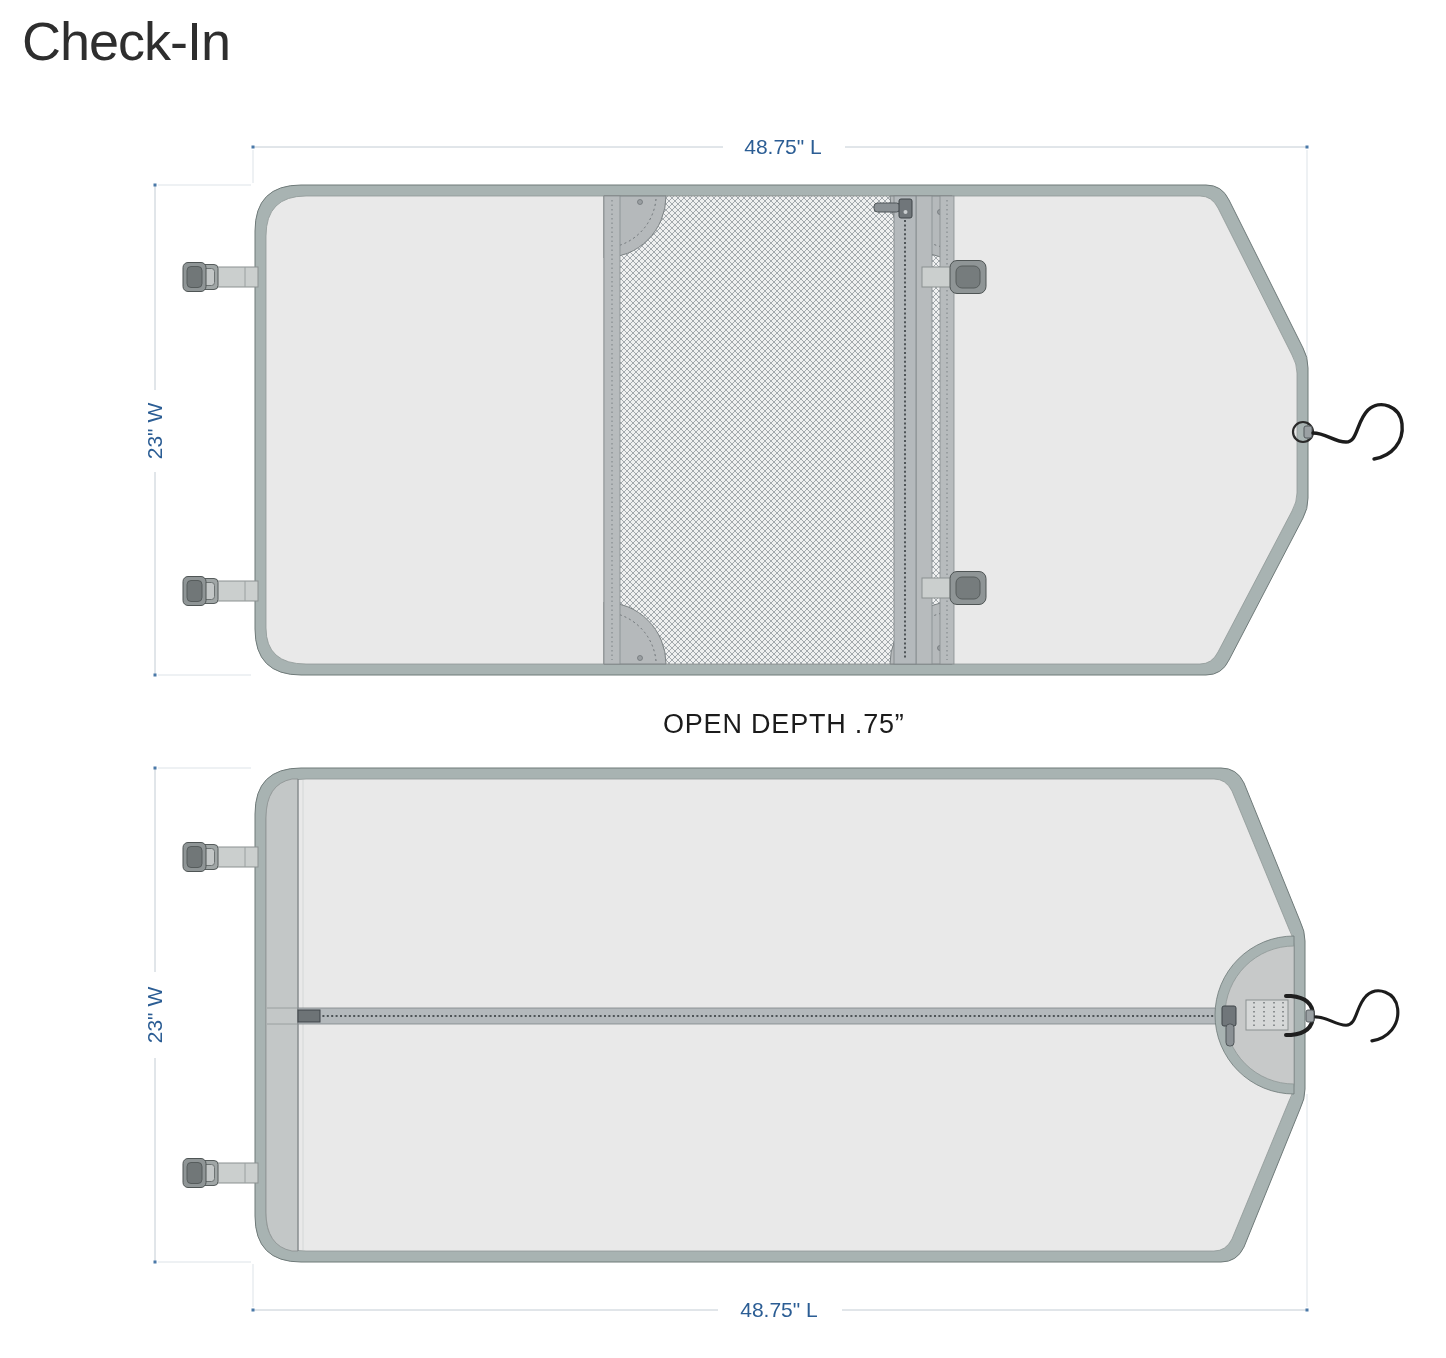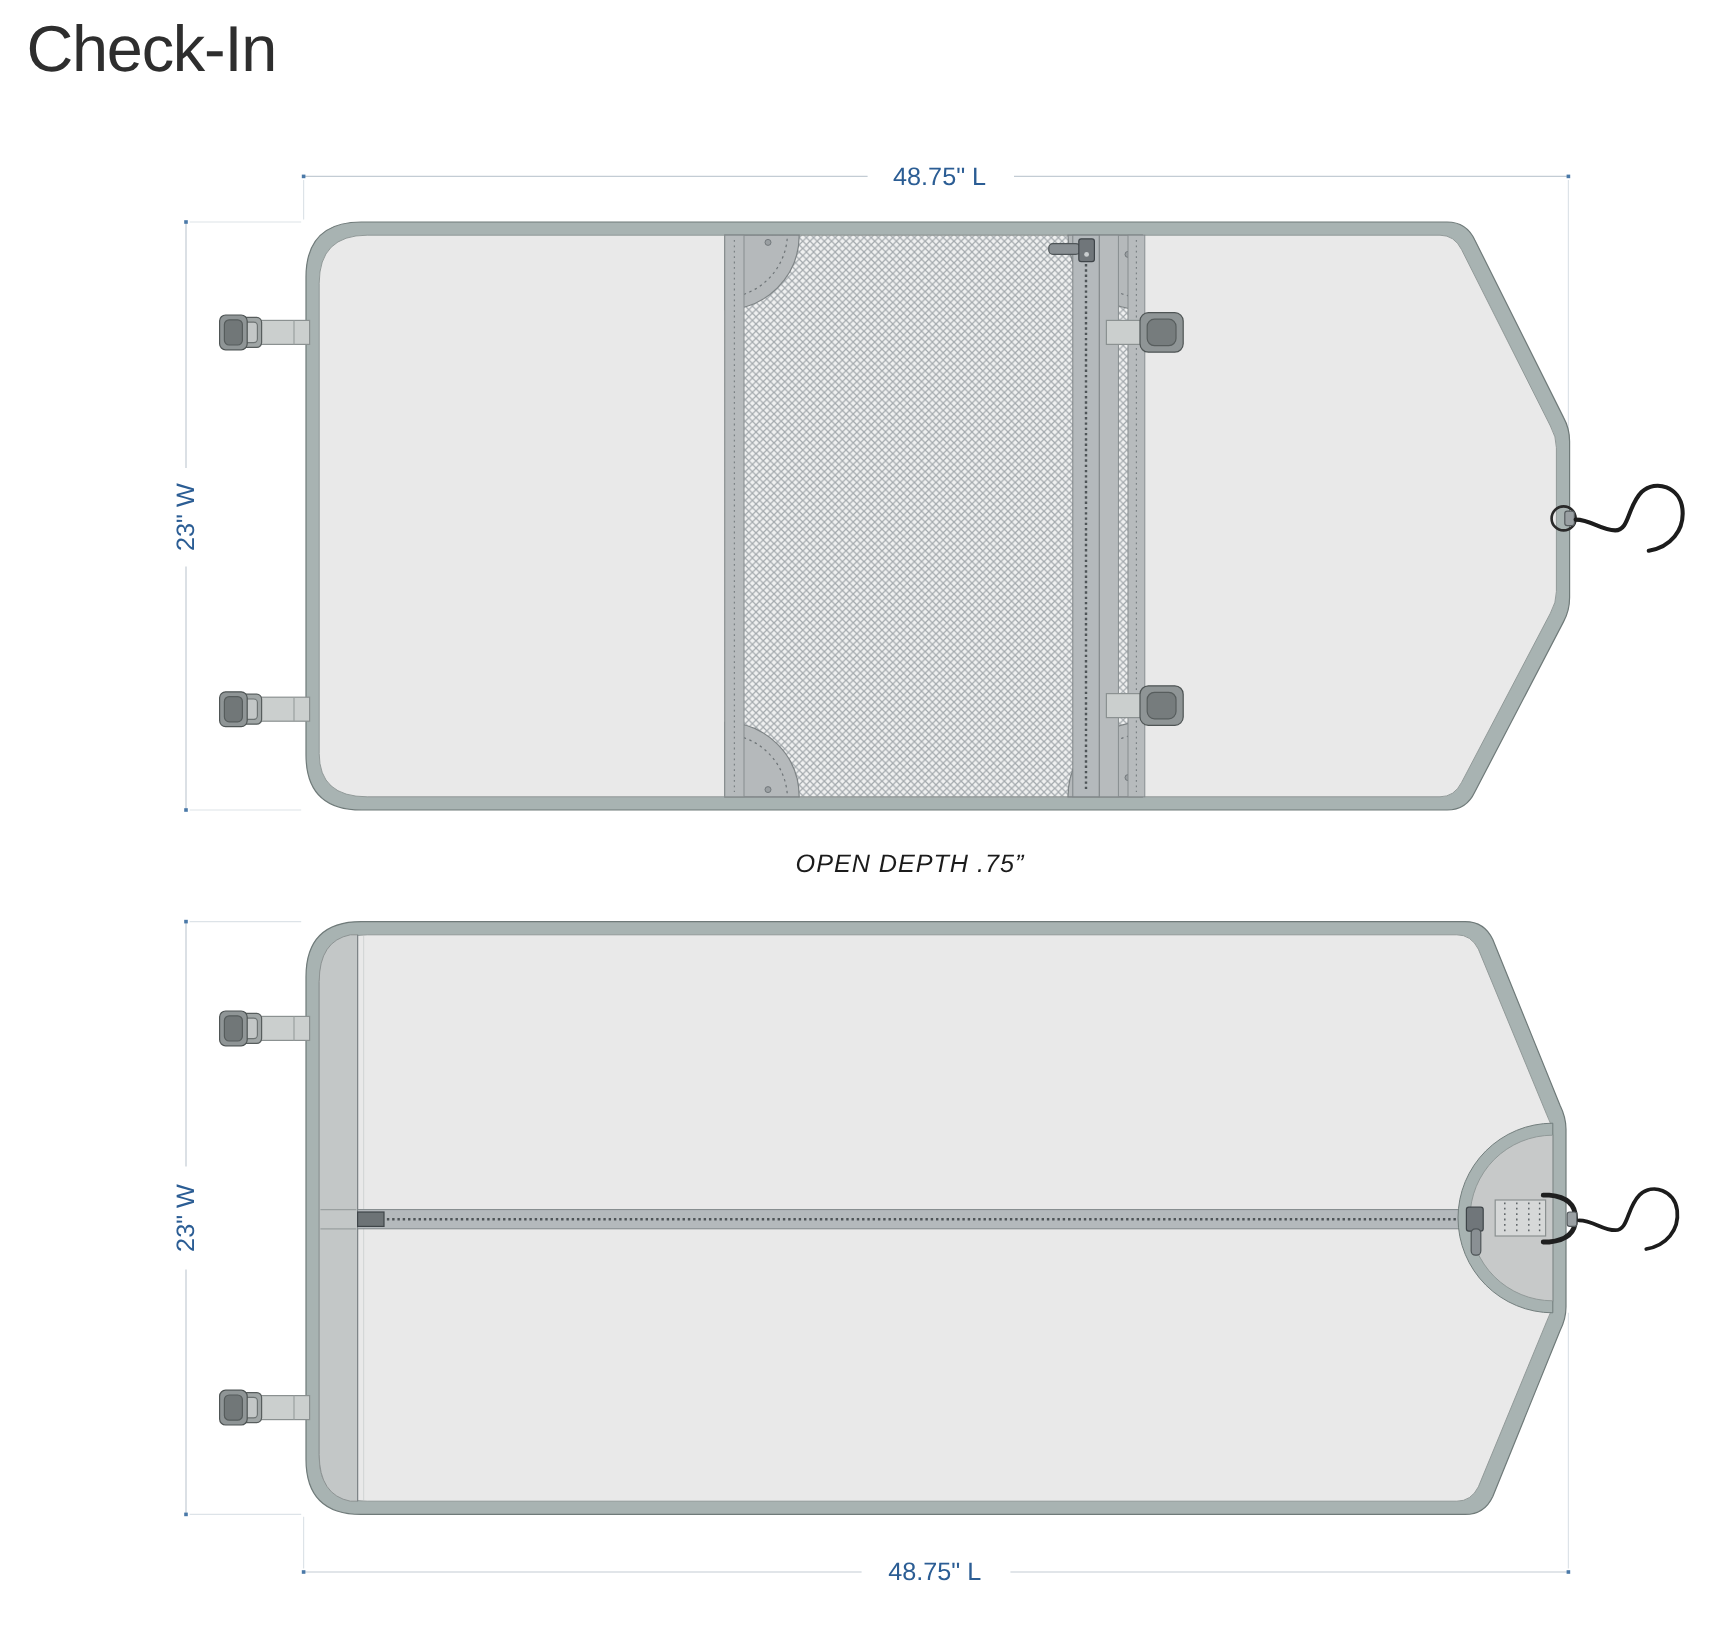--- a/index.html
+++ b/index.html
@@ -11,23 +11,22 @@
     overflow:hidden;
   }
   .page-title{
     position:absolute;left:22px;top:10px;
     font-size:54px;font-weight:500;color:#2e2e2e;letter-spacing:-1px;
     margin:0;
     text-align:right;
   }
   .view-label{
     position:absolute;
-    font-size:21px;color:#1b1b1b;letter-spacing:0.8px;
+    font-size:27px;color:#1b1b1b;letter-spacing:0.8px;
     white-space:nowrap;
-    font-style:italic;
   }
   .lbl-open-front{left:314px;top:260px;}
   .lbl-open-back{left:354px;top:835px;}
   .lbl-depth{left:663px;top:709px;}
   svg.diagram{position:absolute;left:0;top:0;}
   .dim-text{
     font-family:"Liberation Sans", sans-serif;
     font-size:21px;fill:#2b5d94;
   }
 </style>

